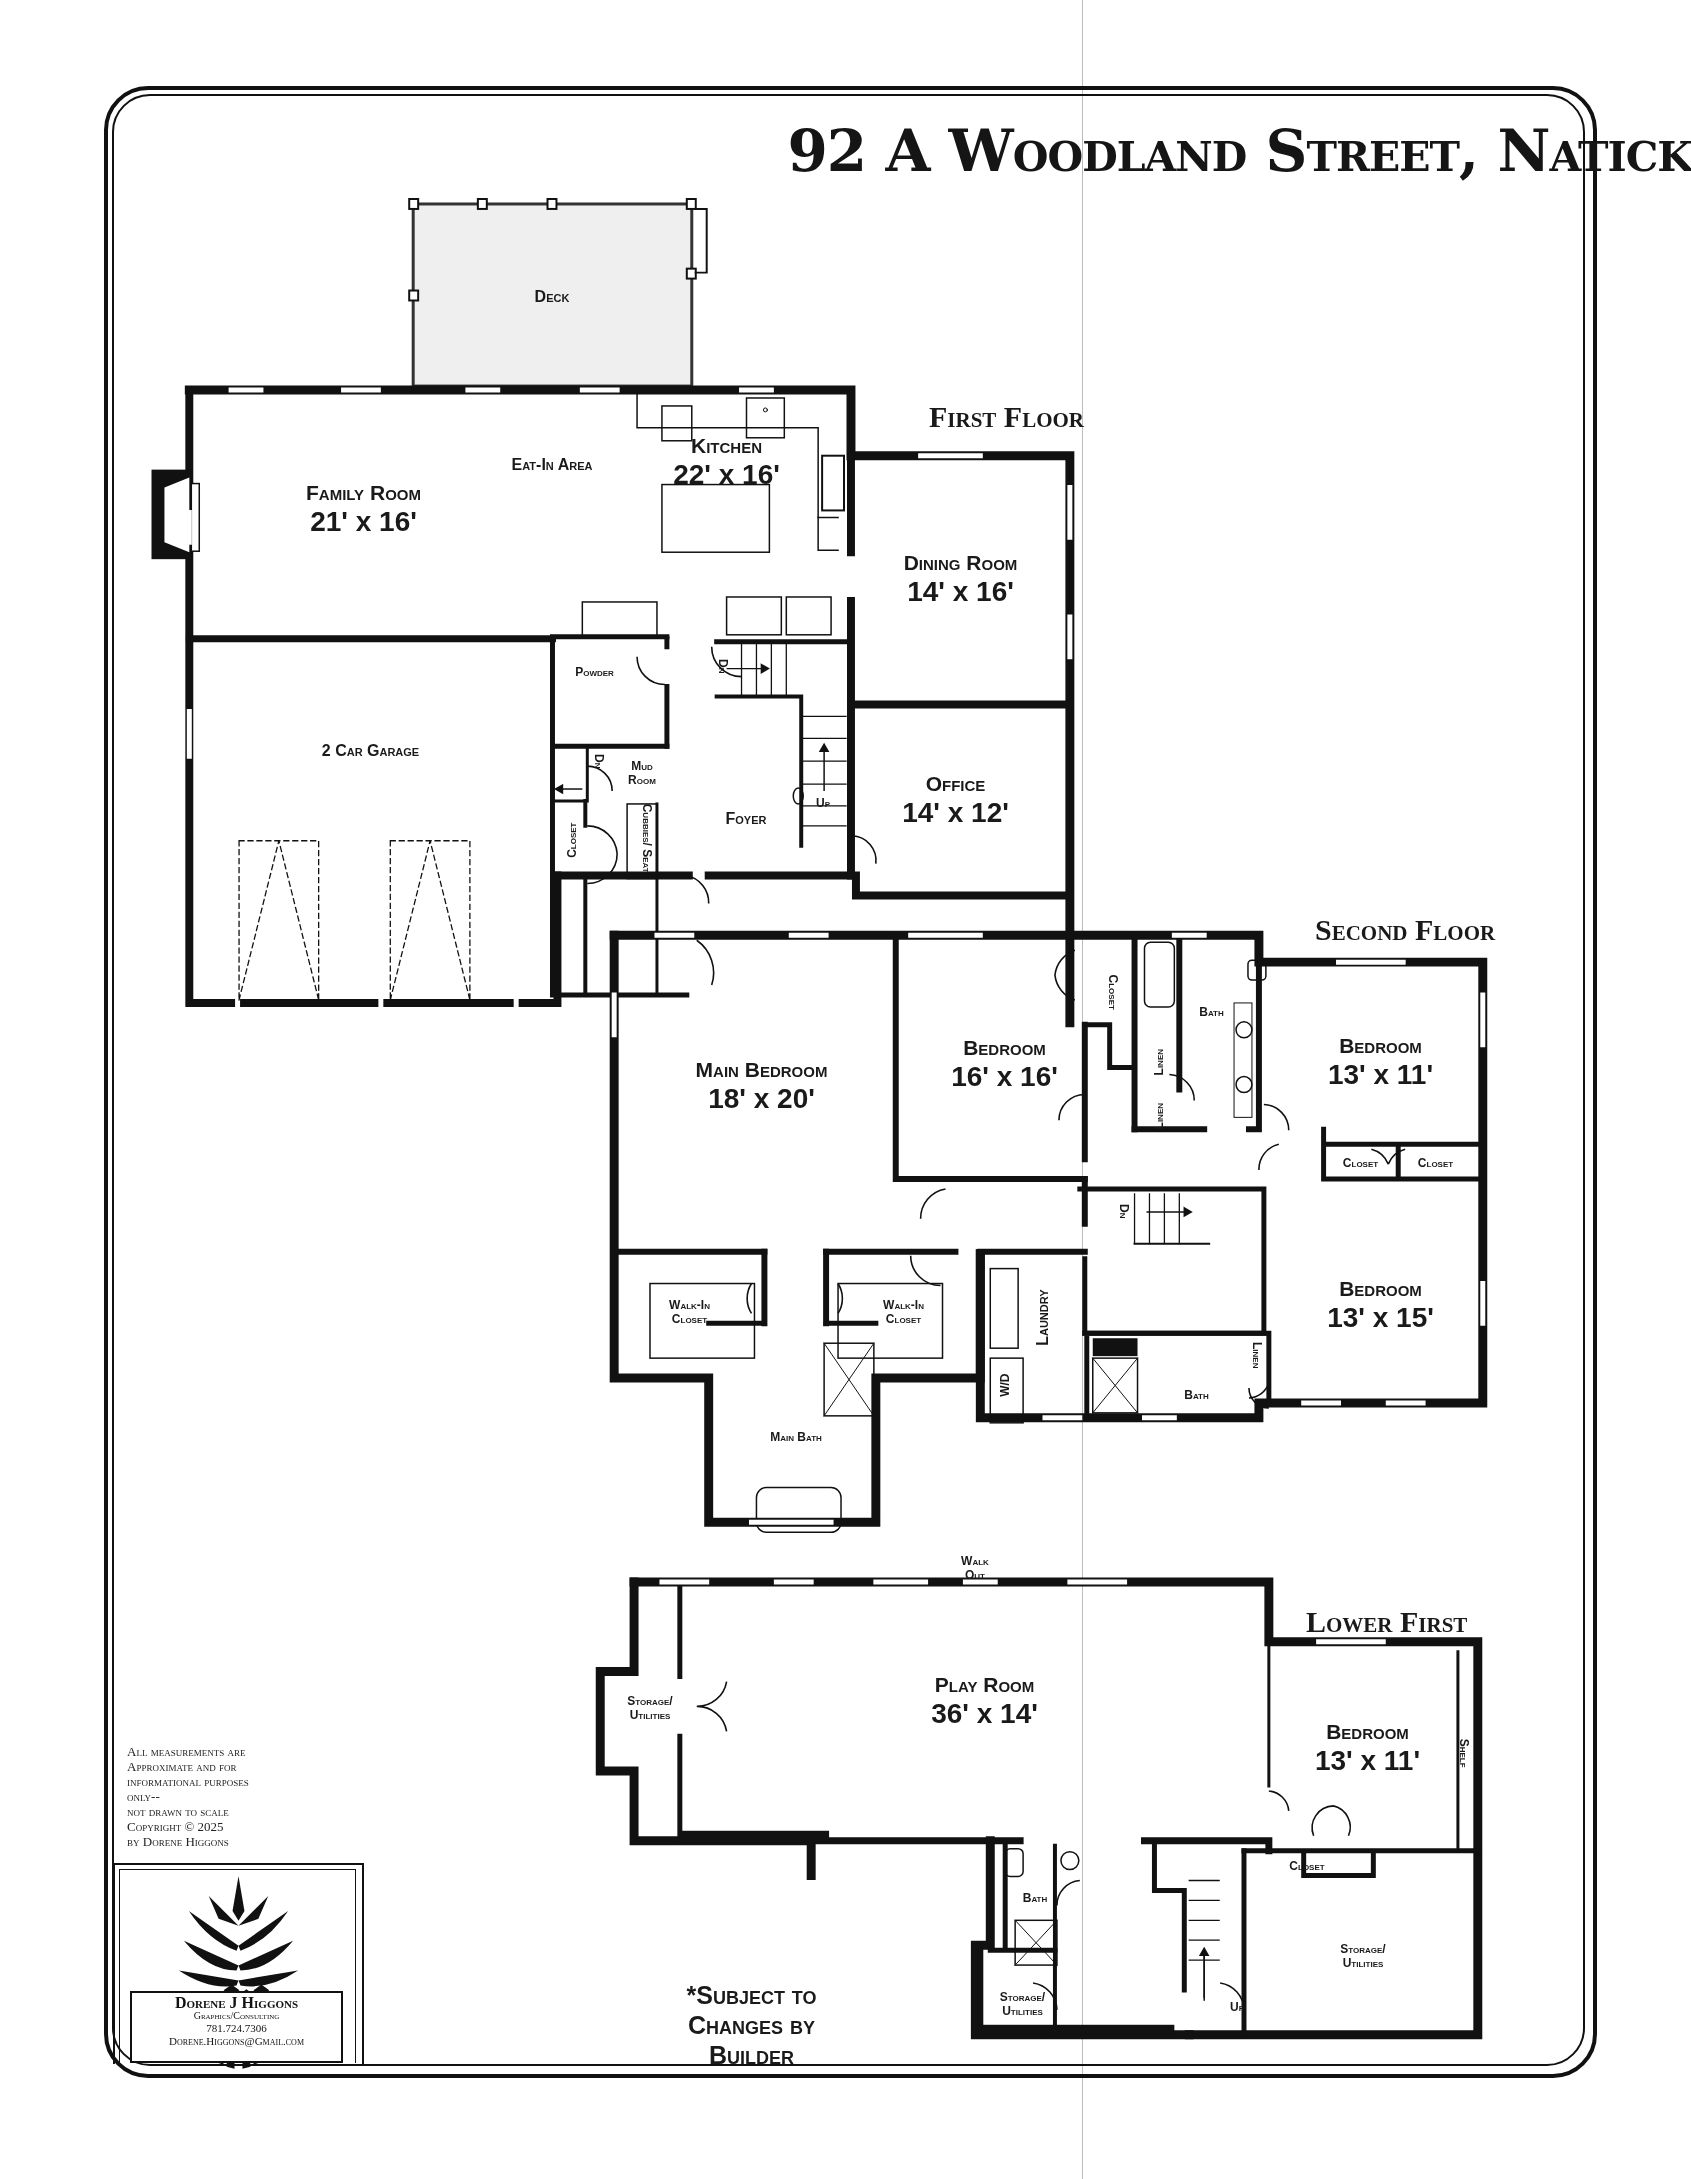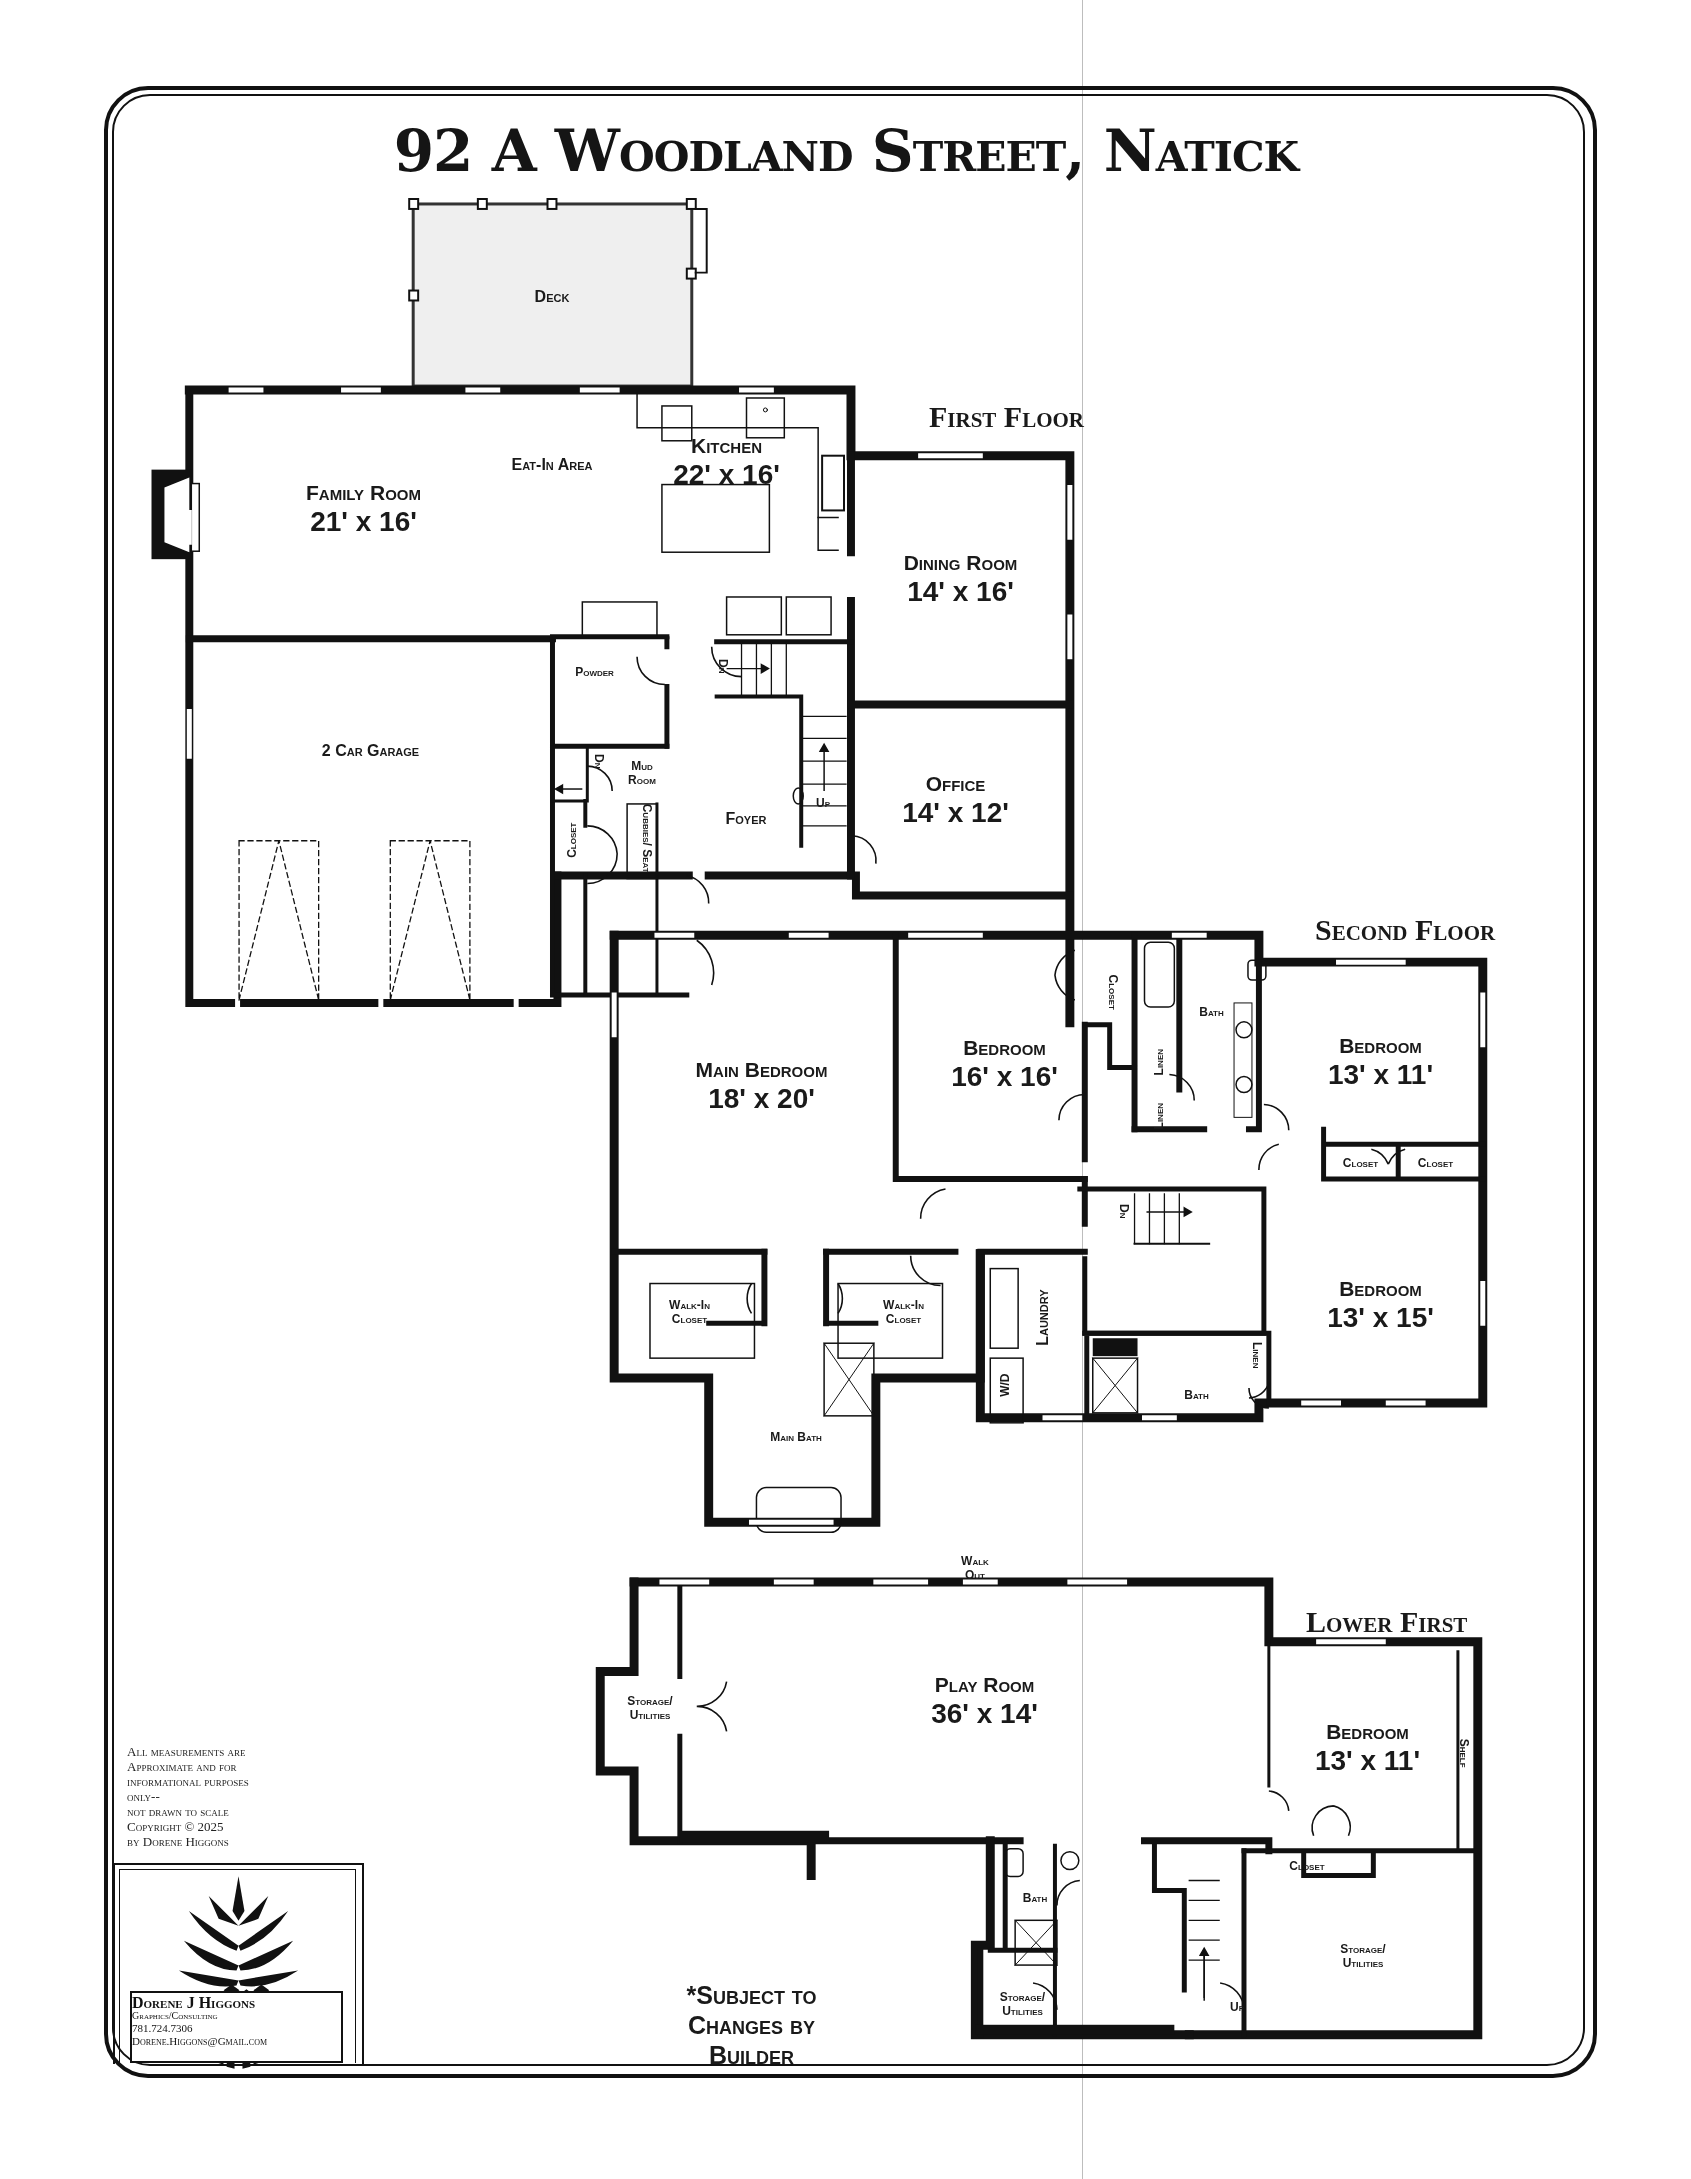--- a/index.html
+++ b/index.html
@@ -1,33 +1,33 @@
 <!DOCTYPE html>
 <html><head>
 <meta charset="utf-8">
 <style>
   html, body { margin:0; padding:0; background:#ffffff; }
   body { width:1692px; height:2179px; position:relative; overflow:hidden; font-family:"DejaVu Serif", serif; color:#111; }
   .fold { position:absolute; left:1082px; top:0; width:1px; height:2179px; background:#bdbdbd; }
   .frame-outer { position:absolute; left:104px; top:86px; width:1485px; height:1984px; border:4px solid #111; border-radius:44px; }
   .frame-inner { position:absolute; left:112px; top:94px; width:1469px; height:1968px; border:2px solid #111; border-radius:38px; }
-  .title { position:absolute; left:0; right:0; top:117px; text-align:center; font-family:"DejaVu Serif", serif; font-variant:small-caps; font-size:58px; font-weight:bold; letter-spacing:-1px; color:#151515; }
+  .title { position:absolute; left:0; right:0; top:117px; text-align:right; font-family:"DejaVu Serif", serif; font-variant:small-caps; font-size:58px; font-weight:bold; letter-spacing:-1px; color:#151515; }
   .floor-label { position:absolute; font-family:"Liberation Serif", serif; font-variant:small-caps; font-weight:bold; font-size:30px; color:#1a1a1a; }
   svg.plan { position:absolute; left:0; top:0; width:1692px; height:2179px; }
   .room-label { position:absolute; font-family:"Liberation Sans", sans-serif; font-variant:small-caps; font-weight:bold; text-align:center; color:#1a1a1a; line-height:1.2; }
   .rl-lg { font-size:21px; }
   .rl-md { font-size:16px; }
   .rl-sm { font-size:12px; }
   .dim { display:block; font-size:28px; font-variant:normal; }
   .rot { transform:rotate(90deg); transform-origin:center; }
   .rot-l { transform:rotate(-90deg); transform-origin:center; }
   .disclaimer { position:absolute; left:127px; top:1744px; width:209px; text-align:left; font-family:"Liberation Serif", serif; font-variant:small-caps; font-size:13px; line-height:15px; color:#222; }
   .logo-box { position:absolute; left:113px; top:1863px; width:247px; height:199px; border:2px solid #111; border-bottom:none; }
   .logo-box-inner { position:absolute; left:119px; top:1869px; width:235px; height:193px; border:1px solid #111; border-bottom:none; }
-  .card { position:absolute; left:130px; top:1991px; width:209px; height:68px; background:#fff; border:2px solid #111; text-align:left; font-family:"Liberation Serif", serif; font-variant:small-caps; line-height:13px; }
+  .card { position:absolute; left:130px; top:1991px; width:209px; height:68px; background:#fff; border:2px solid #111; text-align:center; font-family:"Liberation Serif", serif; font-variant:small-caps; line-height:13px; }
   .card .name { font-size:16px; font-weight:bold; margin-top:3px; }
   .card .sub { font-size:10px; }
   .card .small { font-size:11px; }
   .subject { position:absolute; left:637px; top:1980px; width:229px; text-align:center; font-family:"Liberation Sans", sans-serif; font-variant:small-caps; font-weight:bold; font-size:25px; line-height:30px; color:#1a1a1a; }
 </style>
 </head>
 <body>
 
 <div class="fold"></div>
 <div class="frame-outer"></div>

